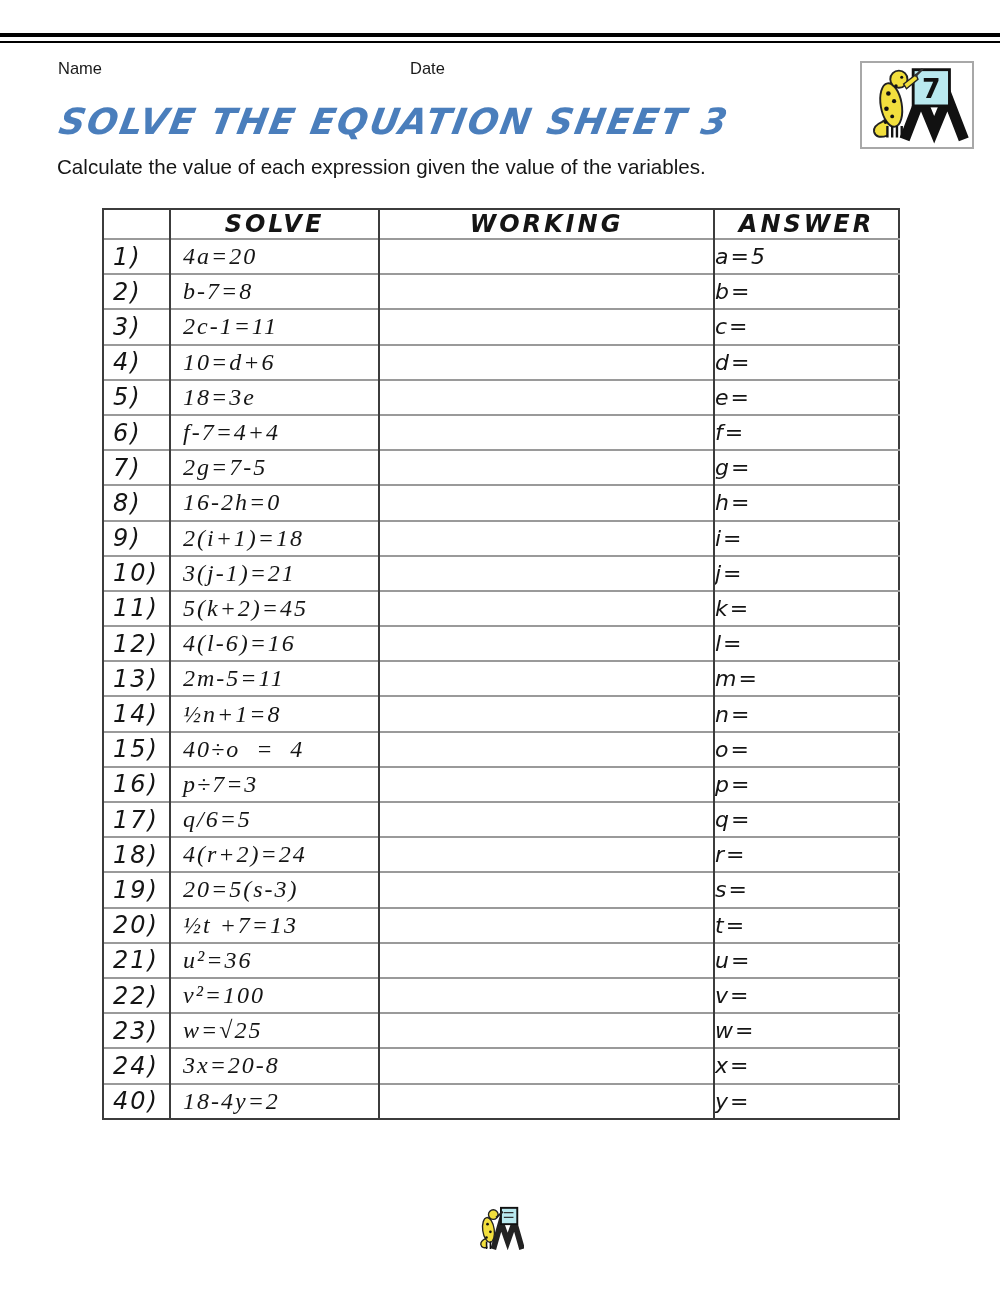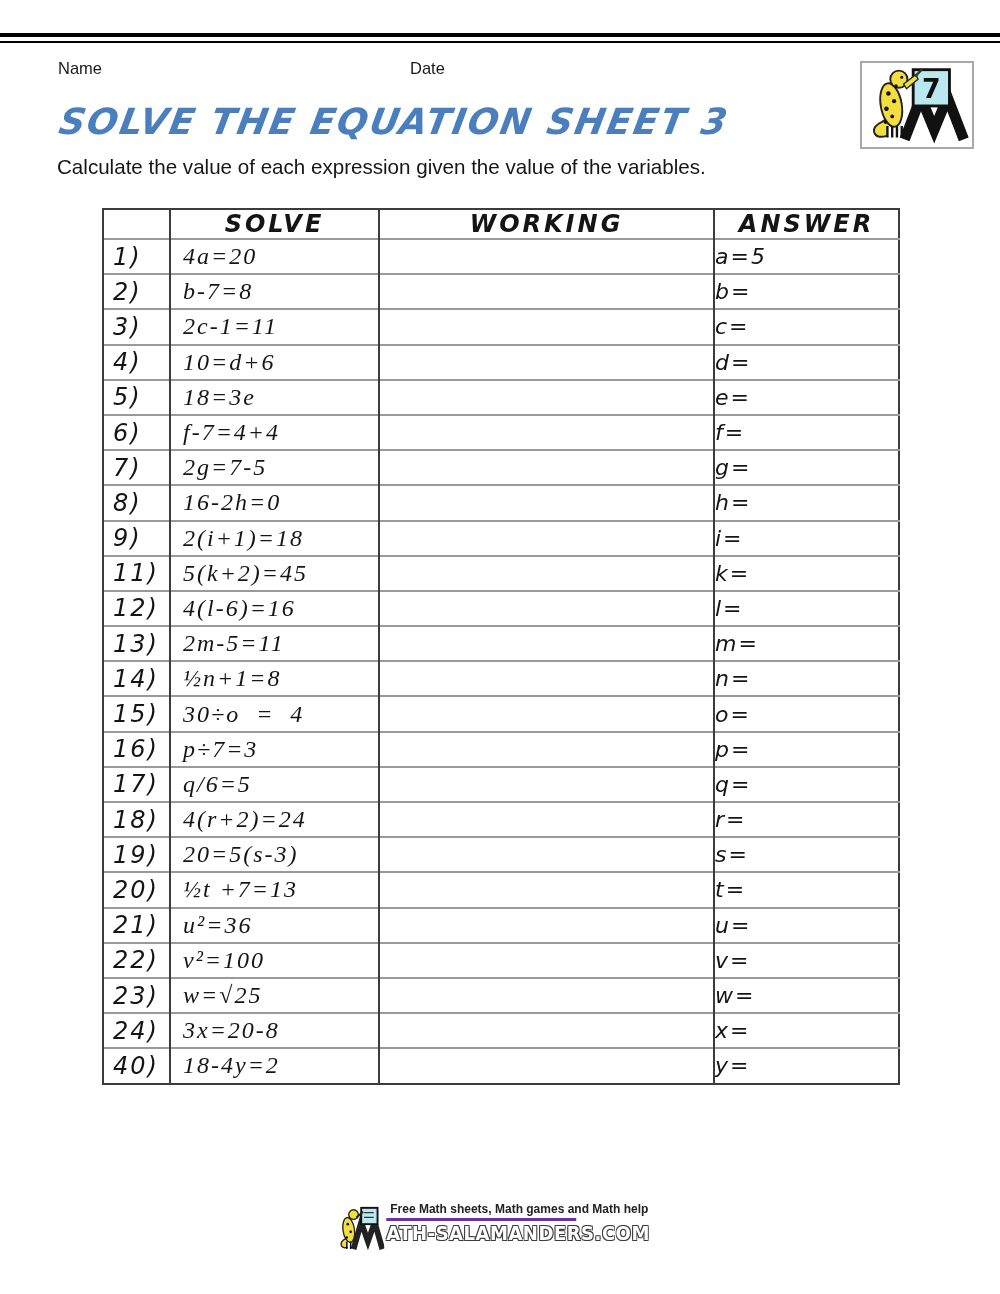--- a/index.html
+++ b/index.html
@@ -214,20 +214,26 @@
           <td class="c2"></td>
           <td class="c3">h=</td>
         </tr>
         <tr>
           <td class="c0">9)</td>
           <td class="c1">2(i+1)=18</td>
           <td class="c2"></td>
           <td class="c3">i=</td>
         </tr>
         <tr>
+          <td class="c0">10)</td>
+          <td class="c1">3(j-1)=21</td>
+          <td class="c2"></td>
+          <td class="c3">j=</td>
+        </tr>
+        <tr>
           <td class="c0">11)</td>
           <td class="c1">5(k+2)=45</td>
           <td class="c2"></td>
           <td class="c3">k=</td>
         </tr>
         <tr>
           <td class="c0">12)</td>
           <td class="c1">4(l-6)=16</td>
           <td class="c2"></td>
           <td class="c3">l=</td>
@@ -239,21 +245,21 @@
           <td class="c3">m=</td>
         </tr>
         <tr>
           <td class="c0">14)</td>
           <td class="c1">½n+1=8</td>
           <td class="c2"></td>
           <td class="c3">n=</td>
         </tr>
         <tr>
           <td class="c0">15)</td>
-          <td class="c1">30÷o  =  4</td>
+          <td class="c1">40÷o  =  4</td>
           <td class="c2"></td>
           <td class="c3">o=</td>
         </tr>
         <tr>
           <td class="c0">16)</td>
           <td class="c1">p÷7=3</td>
           <td class="c2"></td>
           <td class="c3">p=</td>
         </tr>
         <tr>
@@ -320,20 +326,15 @@
       <path d="M29,8 h10 M29,13 h10" stroke="#333" stroke-width="1.4"></path>
       <path d="M12,44 Q6,46 5,41 Q5,37 10,35" fill="#f2df3d" stroke="#222" stroke-width="1.4"></path>
       <ellipse cx="13" cy="26" rx="6" ry="13" fill="#f2df3d" stroke="#222" stroke-width="1.4" transform="rotate(-8 13 26)"></ellipse>
       <circle cx="18" cy="10" r="5" fill="#f2df3d" stroke="#222" stroke-width="1.4"></circle>
       <path d="M21,13 L28,7" stroke="#222" stroke-width="2"></path>
       <circle cx="12" cy="20" r="1.4" fill="#111"></circle>
       <circle cx="15" cy="28" r="1.4" fill="#111"></circle>
       <circle cx="11" cy="34" r="1.3" fill="#111"></circle>
       <path d="M11,38 v8 M15,38 v8" stroke="#111" stroke-width="1.6"></path>
     </svg>
-    <div class="footer-col">
-      <div class="footer-tagline">Free Math sheets, Math games and Math help</div>
-      <div class="footer-rule"></div>
-      <div class="footer-site">ATH-SALAMANDERS.COM</div>
-    </div>
   </div>
 
 </div>
 
 </body></html>

